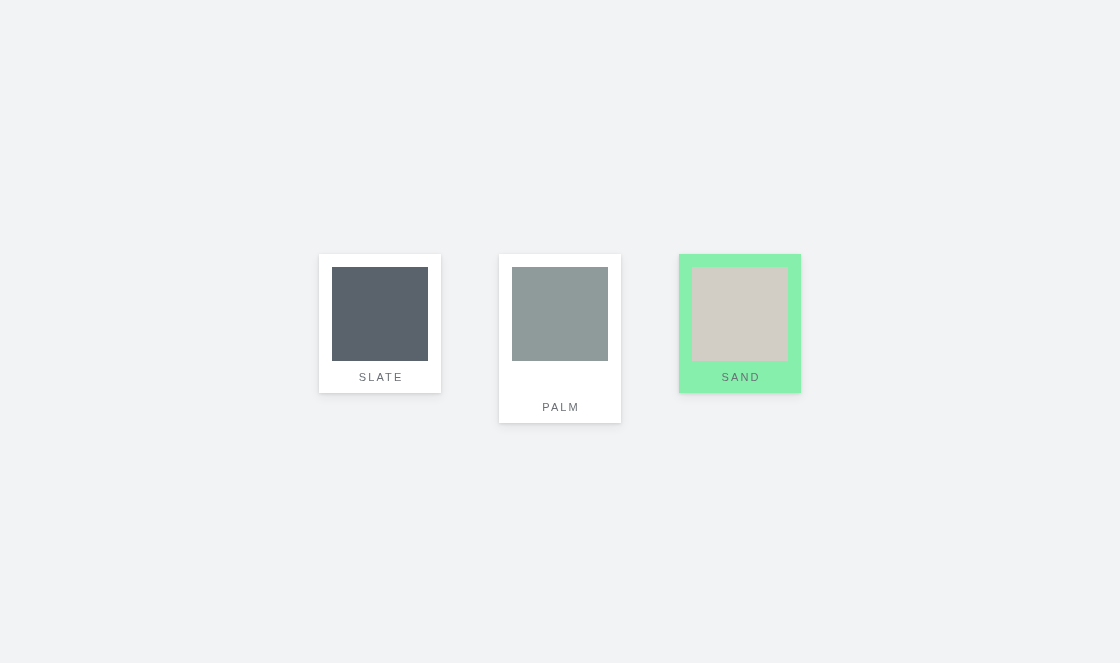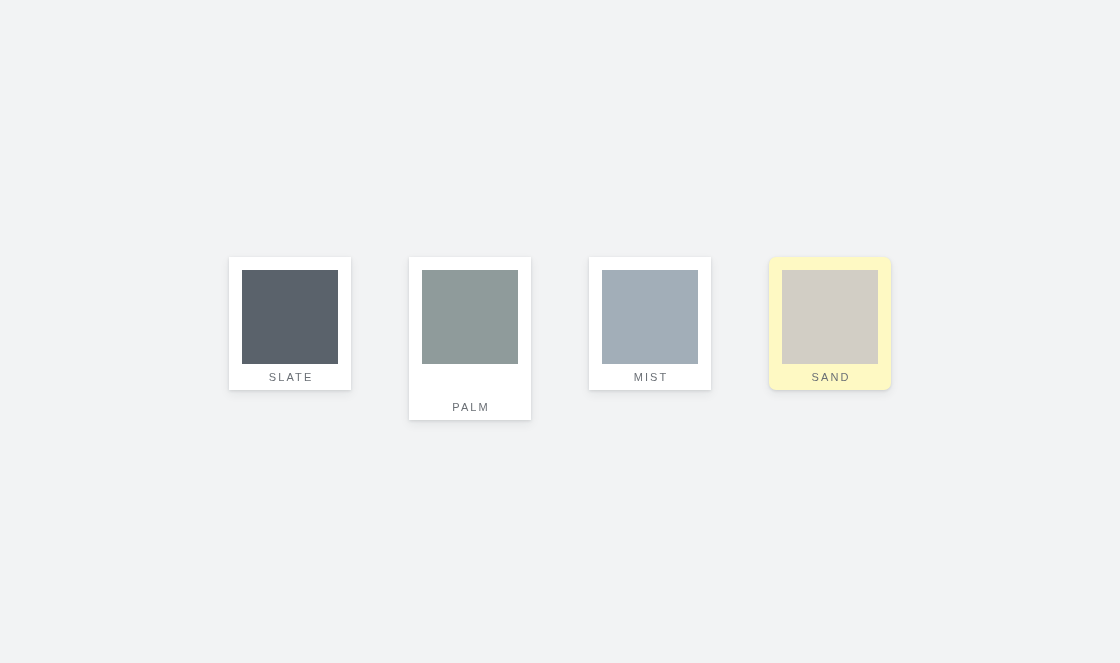--- a/index.html
+++ b/index.html
@@ -47,21 +47,21 @@
     align-items: stretch;
   }
 
   .swatch-chip {
     width: 96px;
     height: 94px;
     display: block;
   }
 
   .swatch-label-area {
-    height: 26px;
+    height: 32px;
     display: flex;
     align-items: center;
     justify-content: center;
   }
 
   .swatch-label {
     font-family: "Liberation Sans", sans-serif;
     font-size: 11px;
     font-weight: 400;
     letter-spacing: 2.1px;
@@ -85,28 +85,22 @@
       </div>
     </div>
 
     <div class="swatch-card" style="background-color: rgb(255, 255, 255); gap: 30px;">
       <div class="swatch-chip" style="background-color: rgb(143, 155, 155);"></div>
       <div class="swatch-label-area">
         <span class="swatch-label" style="color: rgb(106, 111, 117);">PALM</span>
       </div>
     </div>
 
-    <div class="swatch-card" style="background-color: rgb(255, 255, 255);">
-      <div class="swatch-chip" style="background-color: rgb(162, 174, 184);"></div>
-      <div class="swatch-label-area">
-        <span class="swatch-label" style="color: rgb(106, 111, 117);">MIST</span>
-      </div>
-    </div>
 
-    <div class="swatch-card" style="background-color: #fef9c3; border-radius: 7px;">
+    <div class="swatch-card" style="background-color: #86efac;">
       <div class="swatch-chip" style="background-color: rgb(210, 206, 197);"></div>
       <div class="swatch-label-area">
         <span class="swatch-label" style="color: rgb(106, 111, 117);">SAND</span>
       </div>
     </div>
 
   </div>
 </div>
 
 </body></html>

